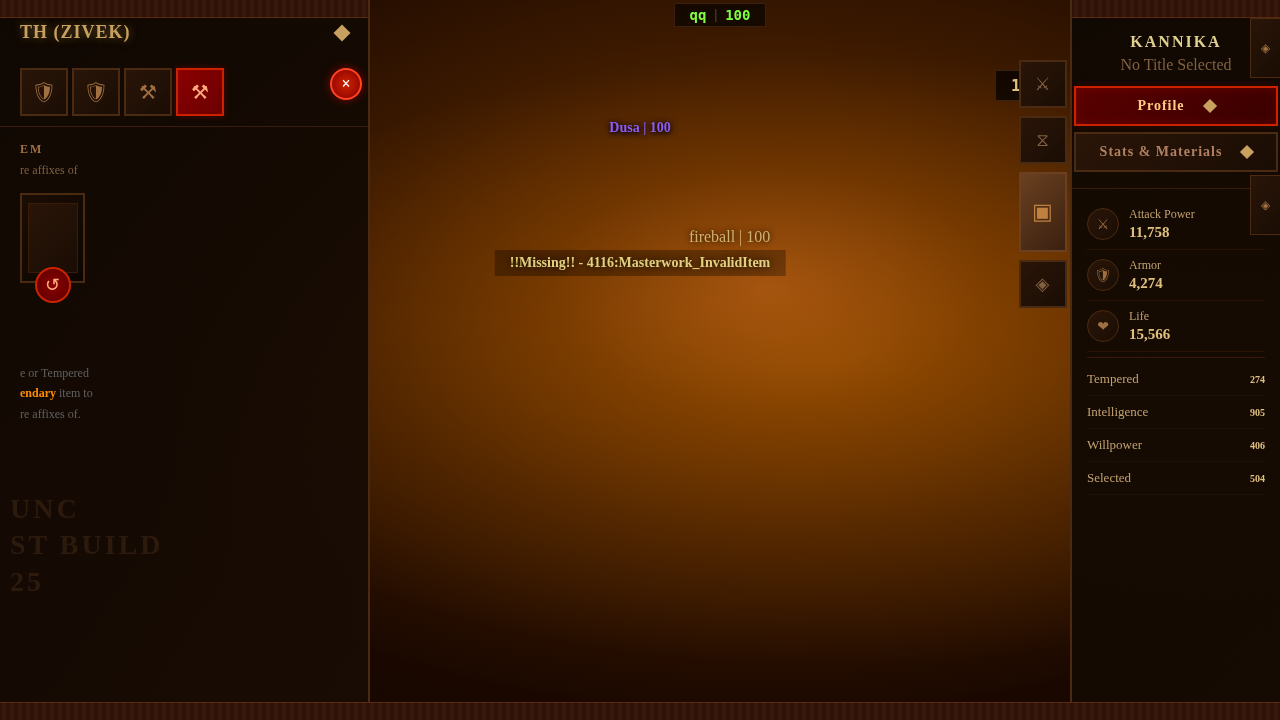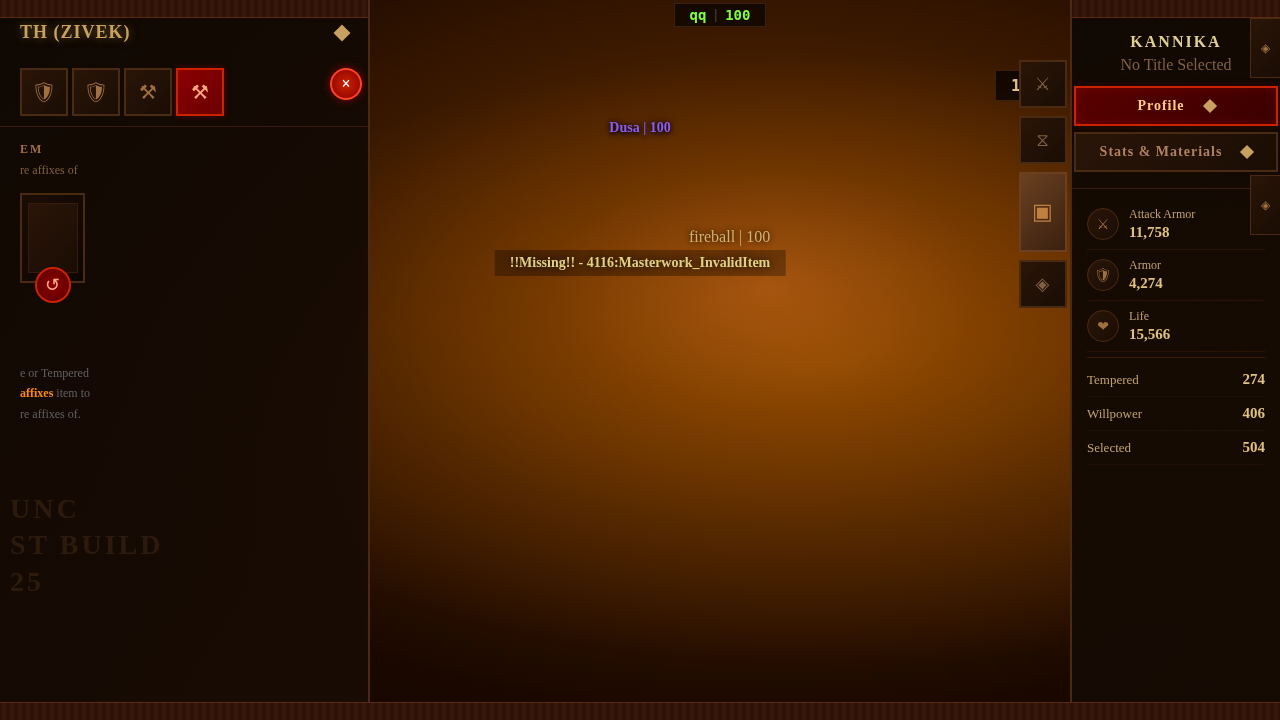--- a/index.html
+++ b/index.html
@@ -483,21 +483,21 @@
       border-bottom: 1px solid rgba(60,30,10,0.3);
     }
 
     .stat-label {
       color: #c0a070;
       font-size: 13px;
     }
 
     .stat-val {
       color: #e0c080;
-      font-size: 15px;
+      font-size: 10px;
       font-weight: bold;
     }
 
     
     .right-items {
       position: absolute;
       right: 210px;
       top: 0;
       width: 55px;
       height: 720px;
@@ -598,21 +598,21 @@
         <div class="refresh-btn">
           <span>↺</span>
         </div>
       </div>
     </div>
   </div>
 
   <div class="info-text-block">
     <div class="info-text">
       <div>e or Tempered</div>
-      <div><span class="legendary">affixes</span> item to</div>
+      <div><span class="legendary">endary</span> item to</div>
       <div>re affixes of.</div>
     </div>
   </div>
 
   <div class="watermark">
     <div>UNC</div>
     <div>ST BUILD</div>
     <div>25</div>
   </div>
 
@@ -644,21 +644,21 @@
         <span>Stats &amp; Materials</span>
         <div class="btn-diamond"></div>
       </div>
     </div>
 
     <div class="stats-section">
 
       <div class="stat-row-main">
         <div class="stat-icon">⚔</div>
         <div class="stat-info">
-          <div class="stat-name">Attack Armor</div>
+          <div class="stat-name">Attack Power</div>
           <div class="stat-value">11,758</div>
         </div>
       </div>
 
       <div class="stat-row-main">
         <div class="stat-icon">🛡</div>
         <div class="stat-info">
           <div class="stat-name">Armor</div>
           <div class="stat-value">4,274</div>
         </div>
@@ -672,20 +672,24 @@
         </div>
       </div>
 
       <hr class="divider-line">
 
       <div class="stat-row-simple">
         <span class="stat-label">Tempered</span>
         <span class="stat-val">274</span>
       </div>
 
+      <div class="stat-row-simple">
+        <span class="stat-label">Intelligence</span>
+        <span class="stat-val">905</span>
+      </div>
 
       <div class="stat-row-simple">
         <span class="stat-label">Willpower</span>
         <span class="stat-val">406</span>
       </div>
 
       <div class="stat-row-simple">
         <span class="stat-label">Selected</span>
         <span class="stat-val">504</span>
       </div>

